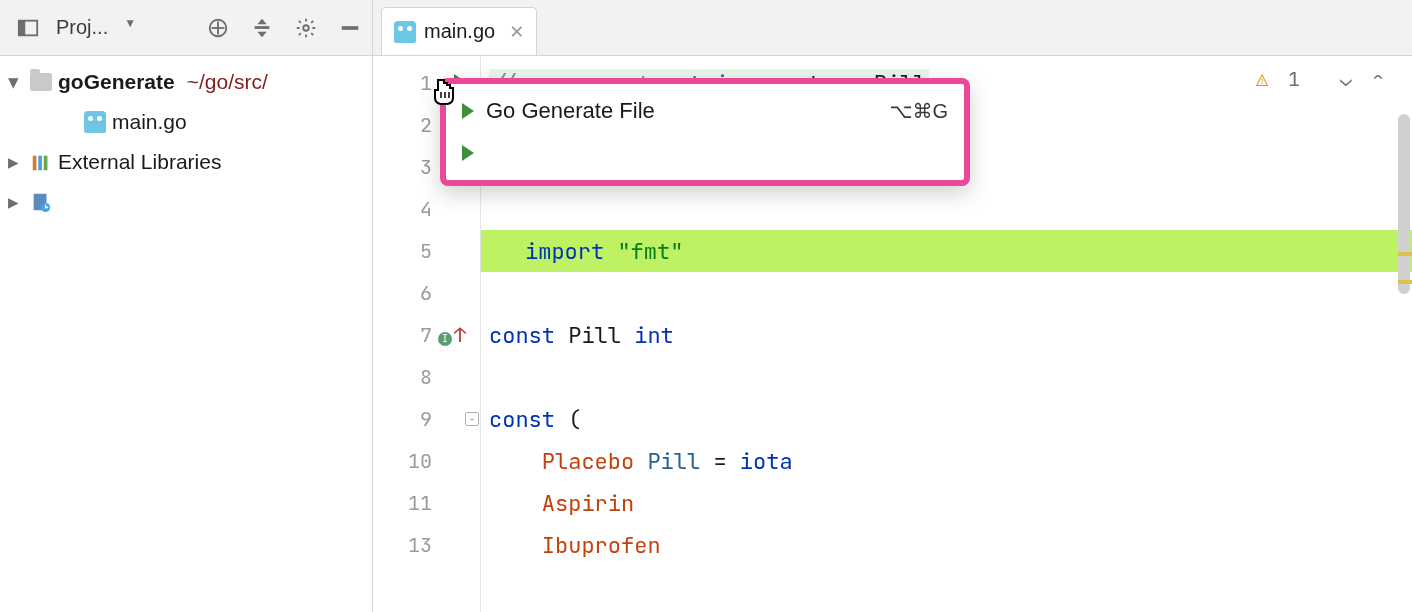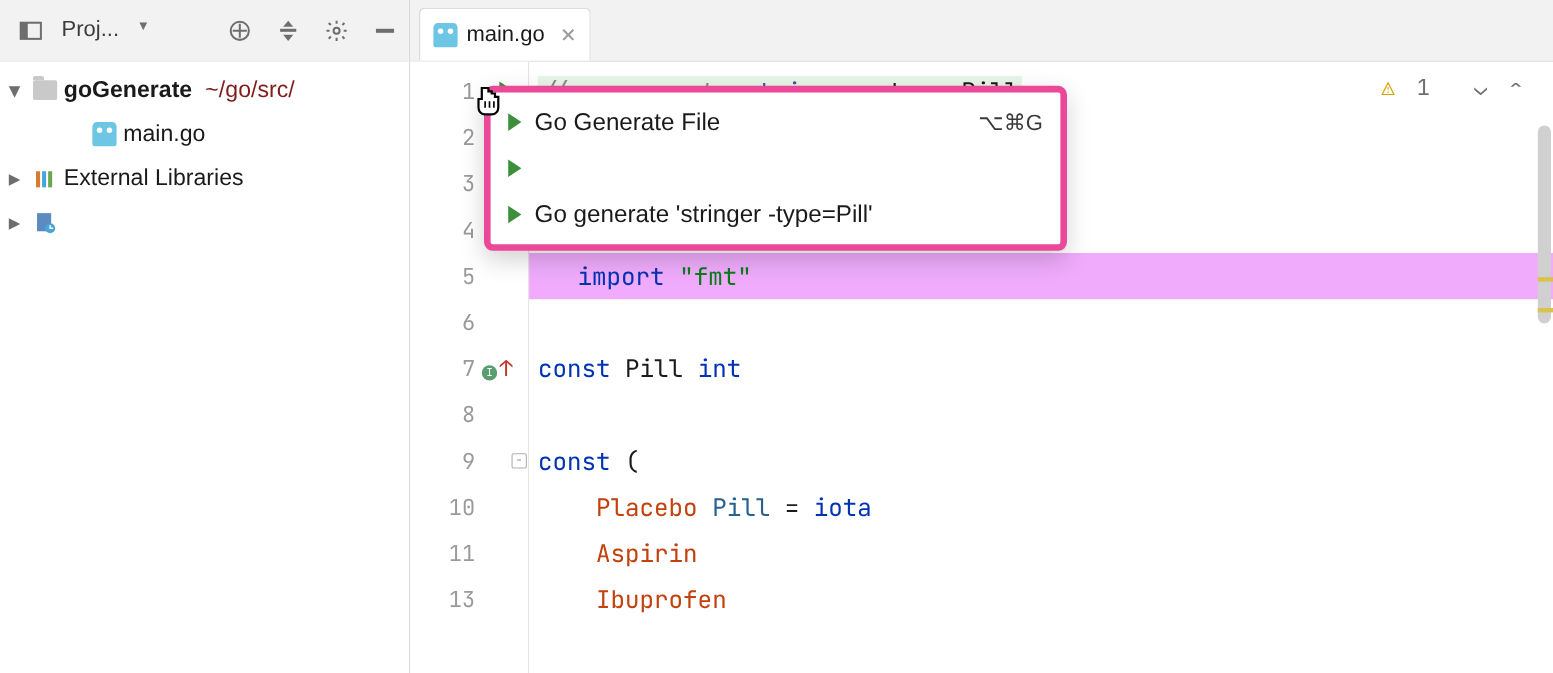--- a/index.html
+++ b/index.html
@@ -166,21 +166,21 @@
     padding-top: 6px;
     position: relative;
   }
   .line {
     height: 42px;
     display: flex;
     align-items: center;
     padding-left: 8px;
     white-space: pre;
   }
-  .line.caret { background:#f0abfc;padding-left:44px; }
+  .line.caret { background:#bef264;padding-left:44px; }
   .tk-comment{color:#8a8a8a;font-style:italic;}
   .tk-key{color:#0033b3;}
   .tk-type{color:#286090;}
   .tk-str{color:#067d17;}
   .tk-ident{color:#c2410c;}
   .tk-op{color:#1a1a1a;}
   .hl-green{background:#e8f5e9; padding:0 2px;}
   .fold {
      position:absolute;left:-16px;top:14px;width:14px;height:14px;
      border:1px solid #b0b0b0;border-radius:2px;color:#8a8a8a;
@@ -406,24 +406,20 @@
 
 <div class="popup">
   <div class="popup-row">
     <span class="run-tri"></span>
     <span>Go Generate File</span>
     <span class="short">⌥⌘G</span>
   </div>
   <div class="popup-row">
     <span class="run-tri"></span>
   </div>
-  <div class="popup-row">
-    <span class="run-tri"></span>
-    <span>Go generate 'stringer -type=Pill'</span>
-  </div>
 </div>
 
 <div class="cursor">
   <svg width="30" height="34" viewBox="0 0 30 34">
     <path d="M10 2 v10 h-3 v8 a6 6 0 0 0 6 6 h6 a6 6 0 0 0 6-6 v-10 h-3 v-3 h-3 v-2 h-3 v-3 z" fill="#fff" stroke="#000" stroke-width="2"></path>
     <line x1="13" y1="14" x2="13" y2="20" stroke="#000" stroke-width="1.5"></line>
     <line x1="17" y1="14" x2="17" y2="20" stroke="#000" stroke-width="1.5"></line>
     <line x1="21" y1="14" x2="21" y2="20" stroke="#000" stroke-width="1.5"></line>
   </svg>
 </div>

